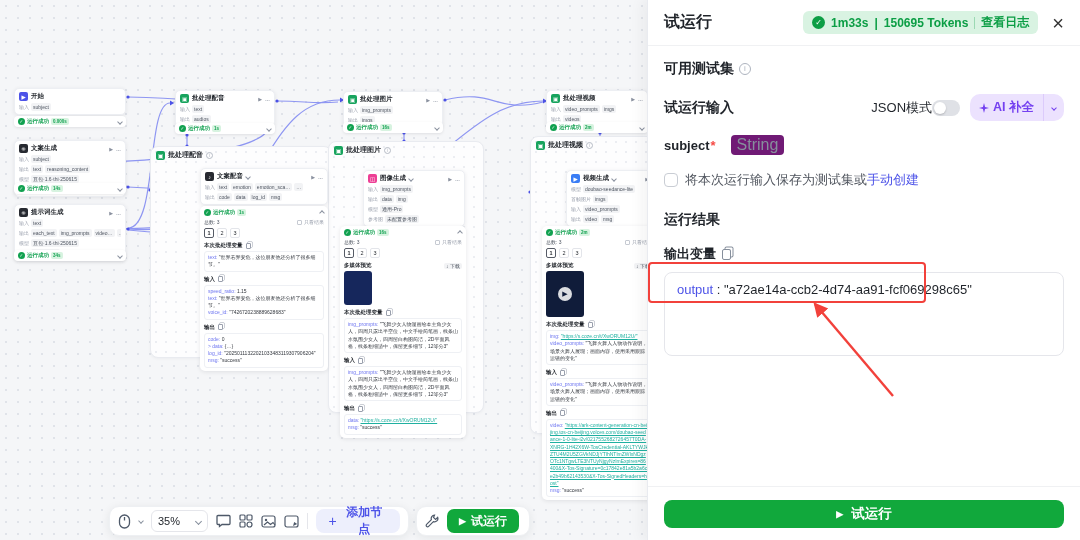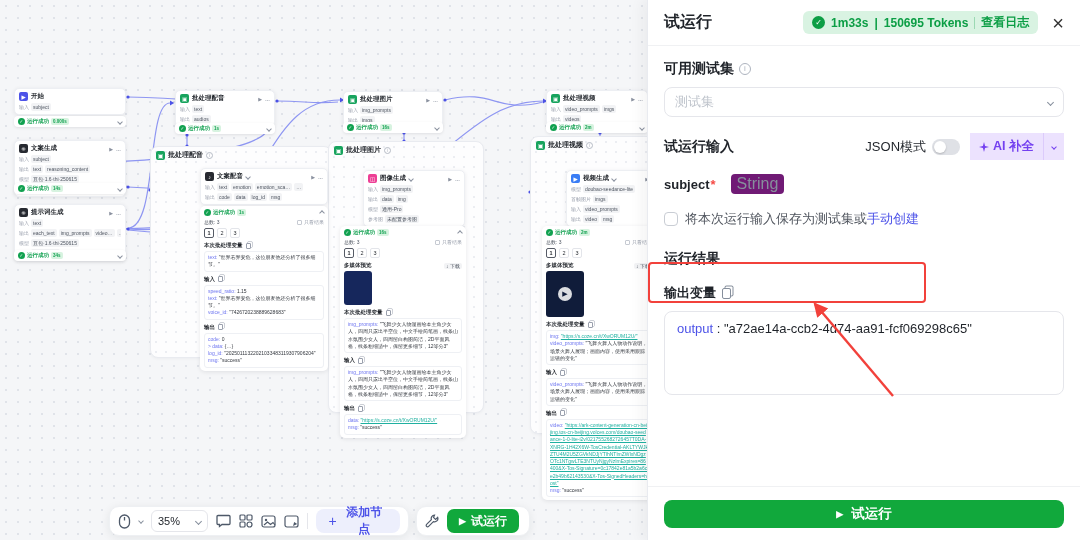--- a/index.html
+++ b/index.html
@@ -92,25 +92,25 @@
   .close { margin-left:14px; font-size:20px; color:#333; cursor:pointer; line-height:1; }
   .p-body { padding:14px 16px 0; }
   .sec-label { display:flex; align-items:center; gap:5px; font-size:14px; font-weight:bold; }
   .iinfo { width:12px; height:12px; border-radius:50%; border:1px solid #aeb4bf; color:#aeb4bf;
     font-size:8px; line-height:10px; text-align:center; font-weight:normal; }
   .select { margin-top:9px; height:30px; border:1px solid #e5e6eb; border-radius:8px; display:flex;
     align-items:center; padding:0 10px; color:#bfc4cc; font-size:13px; }
   .select .chev, .zoombox .chev { width:5px; height:5px; border-width:1.5px; color:#868f9c; }
   .select .chev { margin-left:auto; }
   .row-between { display:flex; align-items:center; margin-top:16px; }
-  .jsonmode { margin-left:auto; display:flex; align-items:center; gap:6px; font-size:13px; color:#1f2329; }
+  .jsonmode { margin-left:auto; display:flex; align-items:center; font-size:13px; color:#1f2329; }
   .tgl { width:28px; height:16px; border-radius:8px; background:#dfe1e6; position:relative; cursor:pointer; }
   .tgl::after { content:""; position:absolute; left:2px; top:2px; width:12px; height:12px; border-radius:50%;
     background:#fff; box-shadow:0 1px 2px rgba(0,0,0,.2); }
-  .ai-btn { margin-left:10px; display:flex; align-items:stretch; background:#ece2fe; border-radius:0;
+  .ai-btn { margin-left:10px; display:flex; align-items:stretch; background:#ece2fe; border-radius:10px;
     overflow:hidden; color:#7440f0; font-size:12.5px; font-weight:bold; cursor:pointer; }
   .ai-main { display:flex; align-items:center; gap:4px; padding:5px 9px; }
   .ai-div { width:1px; background:#dccbfb; }
   .ai-chev { display:flex; align-items:center; justify-content:center; width:20px; }
   .ai-chev .chev { width:4px; height:4px; border-width:1.5px; }
   .field-row { display:flex; align-items:center; gap:15px; margin-top:14px; }
   .fname { font-size:13px; font-weight:bold; }
   .freq { color:#f54a45; font-weight:bold; margin-left:1px; }
   .ftype { background:#701a75; color:#868f9c; border-radius:4px; padding:1px 6px; font-size:16px; }
   .tinput { margin-top:8px; height:30px; border:1px solid #e5e6eb; border-radius:8px; width:100%;
@@ -679,24 +679,20 @@
         <span style="cursor:pointer;">查看日志</span>
       </div>
       <span class="close">×</span>
     </div>
 
     <div class="p-body">
       <div class="sec-label">
         <span>可用测试集</span>
         <span class="iinfo">i</span>
       </div>
-      <div class="select">
-        <span>测试集</span>
-        <span class="chev"></span>
-      </div>
 
       <div class="row-between">
         <span class="sec-label">试运行输入</span>
         <div class="jsonmode">
           <span>JSON模式</span>
           <span class="tgl"></span>
         </div>
         <div class="ai-btn">
           <span class="ai-main">
             <svg width="10" height="10" viewBox="0 0 12 12">

